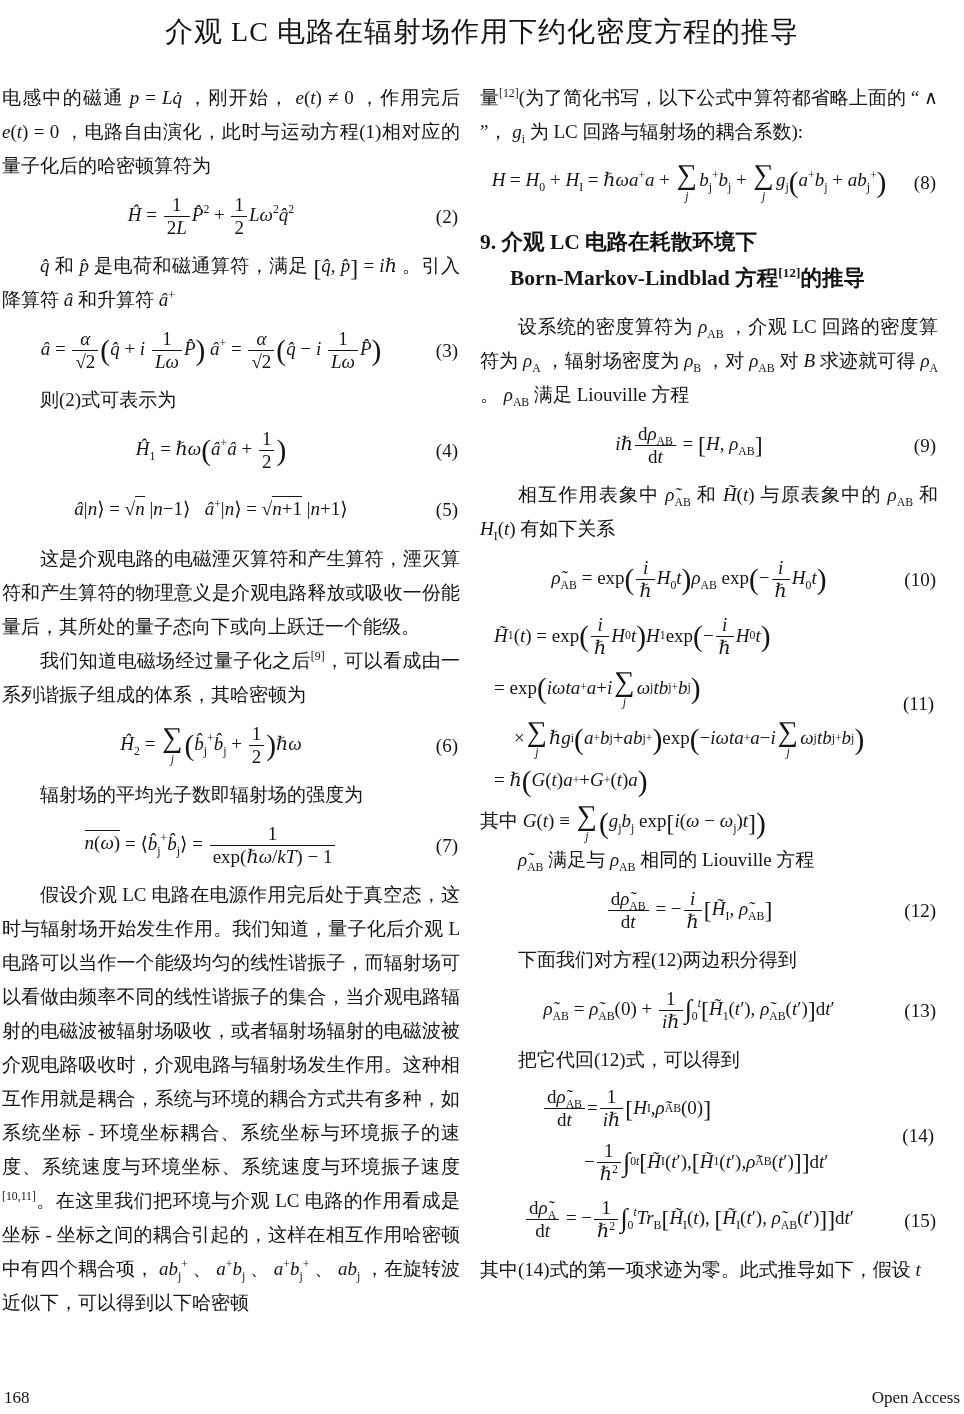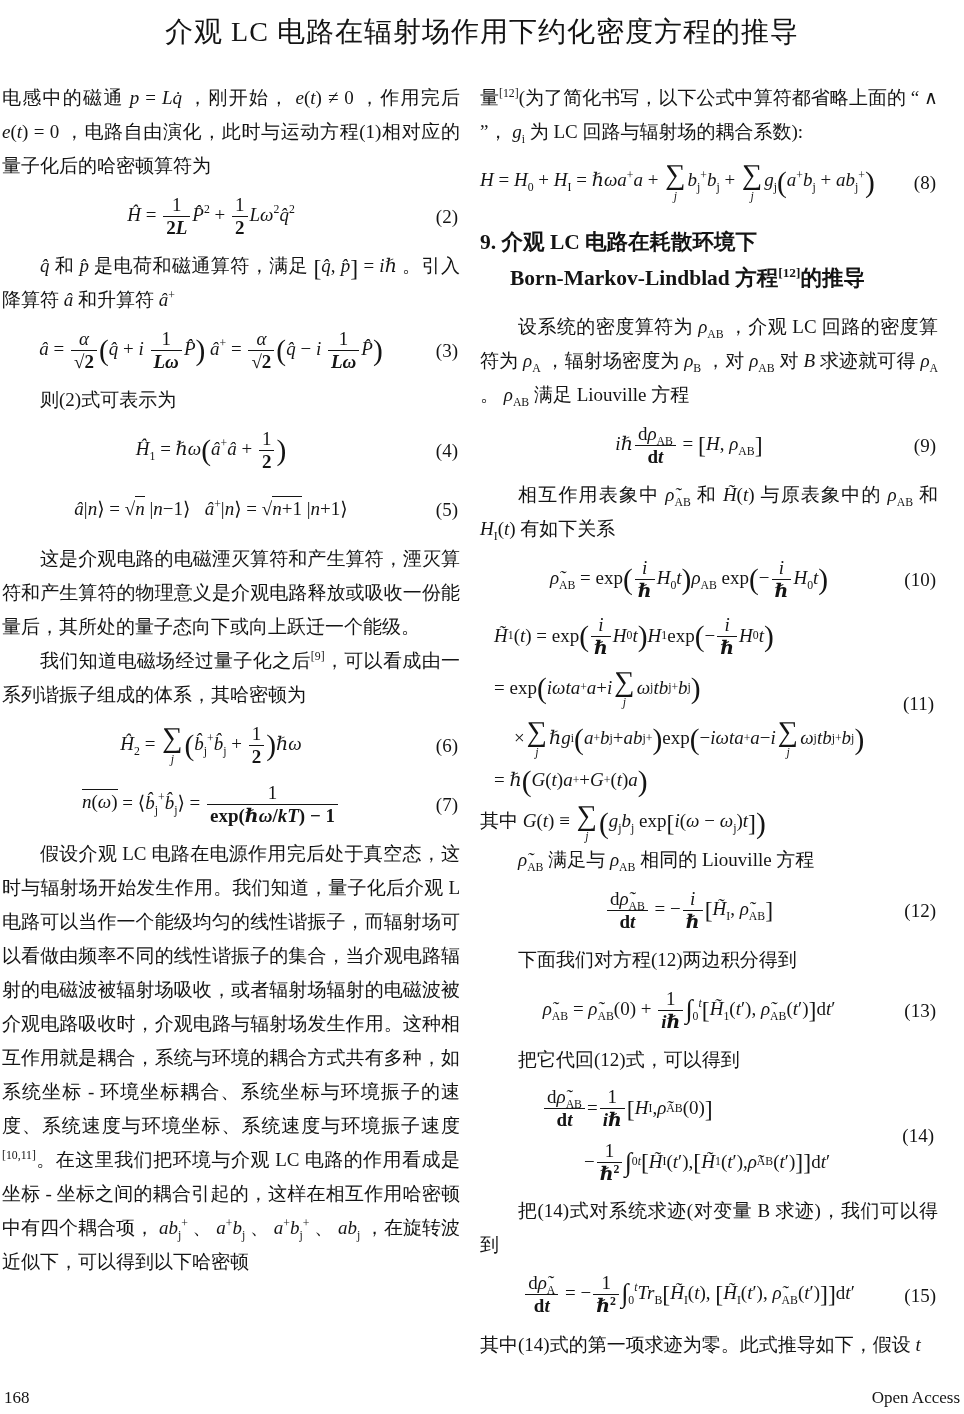--- a/index.html
+++ b/index.html
@@ -11,30 +11,30 @@
   .page-header{text-align:center;padding-top:13px;font-size:28px;letter-spacing:1px;}
   .columns{display:flex;gap:20px;margin:30px 2px 0 2px;}
   .col{width:458px;font-size:19px;line-height:34px;text-align:justify;}
   .col p{margin:0;text-indent:2em;}
   .col p.noindent{text-indent:0;}
   i{font-style:italic;}
   sup,sub{font-size:0.62em;line-height:0;}
   
   .eq{position:relative;display:flex;justify-content:center;align-items:center;
       margin:7px 0;padding-right:40px;line-height:1.25;min-height:52px;}
-  .eq.left-align{justify-content:flex-start;padding-left:0;}
+  .eq.left-align{justify-content:center;padding-left:0;}
   .eq .num{position:absolute;right:2px;top:50%;transform:translateY(-50%);line-height:1;}
   .eq-multi{position:relative;margin:6px 0;padding-right:44px;line-height:1.3;}
   .eq-multi .eline{margin:9px 0;display:flex;align-items:center;}
   .eq-multi .num{position:absolute;right:4px;top:50%;transform:translateY(-50%);line-height:1;}
   
   .fr{display:inline-flex;flex-direction:column;vertical-align:middle;text-align:center;
       line-height:1.15;margin:0 2px;}
   .fr .nu{display:block;border-bottom:1.2px solid #141414;padding:0 3px;}
-  .fr .de{display:block;padding:0 3px;font-weight:bold;}
+  .fr .de{display:block;padding:0 3px;}
   .sum{display:inline-flex;flex-direction:column;align-items:center;vertical-align:middle;
        line-height:1;margin:0 2px;}
   .sum .ss{font-size:1.5em;}
   .sum .sb{font-size:0.62em;margin-top:1px;}
   .bp{font-size:1.55em;font-weight:300;vertical-align:middle;line-height:0;}
   .bk{font-size:1.25em;vertical-align:middle;line-height:0;}
   .ol{border-top:1.2px solid #141414;padding-top:1px;}
   .in{font-size:1.4em;vertical-align:-0.12em;line-height:0;}
   
   .section-heading{font-weight:bold;font-size:21.5px;line-height:36px;margin:16px 0 14px 0;text-align:left;}
@@ -95,20 +95,21 @@
     <div class="eq">
       <span class="body"><i>Ĥ</i><sub>2</sub> = <span class="sum">
             <span class="ss">∑</span>
             <span class="sb"><i>j</i></span>
           </span><span class="bp">(</span><i>b̂</i><sub>j</sub><sup>+</sup><i>b̂</i><sub>j</sub> + <span class="fr">
             <span class="nu">1</span>
             <span class="de">2</span>
           </span><span class="bp">)</span>ℏ<i>ω</i></span>
       <span class="num">(6)</span>
     </div>
+    <p>辐射场的平均光子数即辐射场的强度为</p>
     <div class="eq">
       <span class="body"><span class="ol"><i>n</i>(<i>ω</i>)</span> = ⟨<i>b̂</i><sub>j</sub><sup>+</sup><i>b̂</i><sub>j</sub>⟩ = <span class="fr">
             <span class="nu">1</span>
             <span class="de">exp(ℏ<i>ω</i>/<i>kT</i>) − 1</span>
           </span></span>
       <span class="num">(7)</span>
     </div>
     <p>假设介观 LC 电路在电源作用完后处于真空态，这时与辐射场开始发生作用。我们知道，量子化后介观 L 电路可以当作一个能级均匀的线性谐振子，而辐射场可以看做由频率不同的线性谐振子的集合，当介观电路辐射的电磁波被辐射场吸收，或者辐射场辐射的电磁波被介观电路吸收时，介观电路与辐射场发生作用。这种相互作用就是耦合，系统与环境的耦合方式共有多种，如系统坐标 - 环境坐标耦合、系统坐标与环境振子的速度、系统速度与环境坐标、系统速度与环境振子速度<sup>[10,11]</sup>。在这里我们把环境与介观 LC 电路的作用看成是坐标 - 坐标之间的耦合引起的，这样在相互作用哈密顿中有四个耦合项， <i>ab</i><sub>j</sub><sup>+</sup> 、 <i>a</i><sup>+</sup><i>b</i><sub>j</sub> 、 <i>a</i><sup>+</sup><i>b</i><sub>j</sub><sup>+</sup> 、 <i>ab</i><sub>j</sub> ，在旋转波近似下，可以得到以下哈密顿</p>
   </div>
 
@@ -200,21 +201,20 @@
           </span> = <span class="fr">
             <span class="nu">1</span>
             <span class="de"><i>i</i>ℏ</span>
           </span><span class="bk">[</span><i>H</i><sub>I</sub>, <i>ρ̃</i><sub>AB</sub>(0)<span class="bk">]</span></div>
       <div class="eline" style="margin-left:104px">−<span class="fr">
             <span class="nu">1</span>
             <span class="de">ℏ<sup>2</sup></span>
           </span><span class="in">∫</span><sub>0</sub><sup><i>t</i></sup><span class="bk">[</span><i>H̃</i><sub>I</sub>(<i>t</i>′), <span class="bk">[</span><i>H̃</i><sub>1</sub>(<i>t</i>′), <i>ρ̃</i><sub>AB</sub>(<i>t</i>′)<span class="bk">]</span><span class="bk">]</span>d<i>t</i>′</div>
       <span class="num">(14)</span>
     </div>
-    <p>把(14)式对系统求迹(对变量 B 求迹)，我们可以得到</p>
     <div class="eq">
       <span class="body"><span class="fr">
             <span class="nu">d<i>ρ̃</i><sub>A</sub></span>
             <span class="de">d<i>t</i></span>
           </span> = −<span class="fr">
             <span class="nu">1</span>
             <span class="de">ℏ<sup>2</sup></span>
           </span><span class="in">∫</span><sub>0</sub><sup><i>t</i></sup><i>Tr</i><sub>B</sub><span class="bk">[</span><i>H̃</i><sub>I</sub>(<i>t</i>), <span class="bk">[</span><i>H̃</i><sub>I</sub>(<i>t</i>′), <i>ρ̃</i><sub>AB</sub>(<i>t</i>′)<span class="bk">]</span><span class="bk">]</span>d<i>t</i>′</span>
       <span class="num">(15)</span>
     </div>

